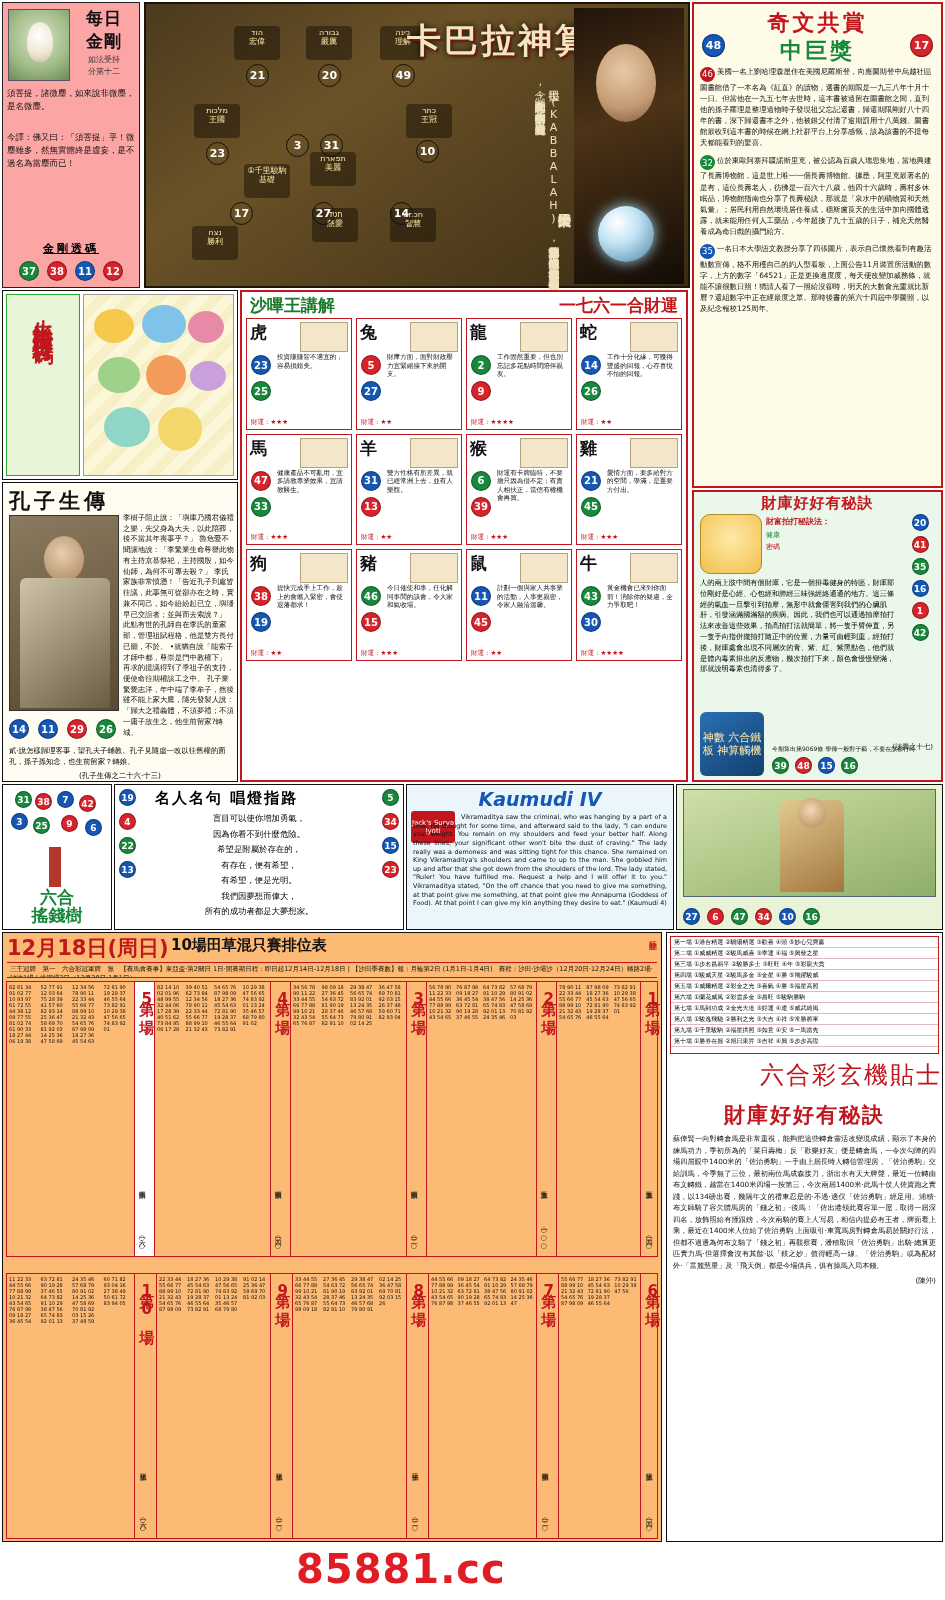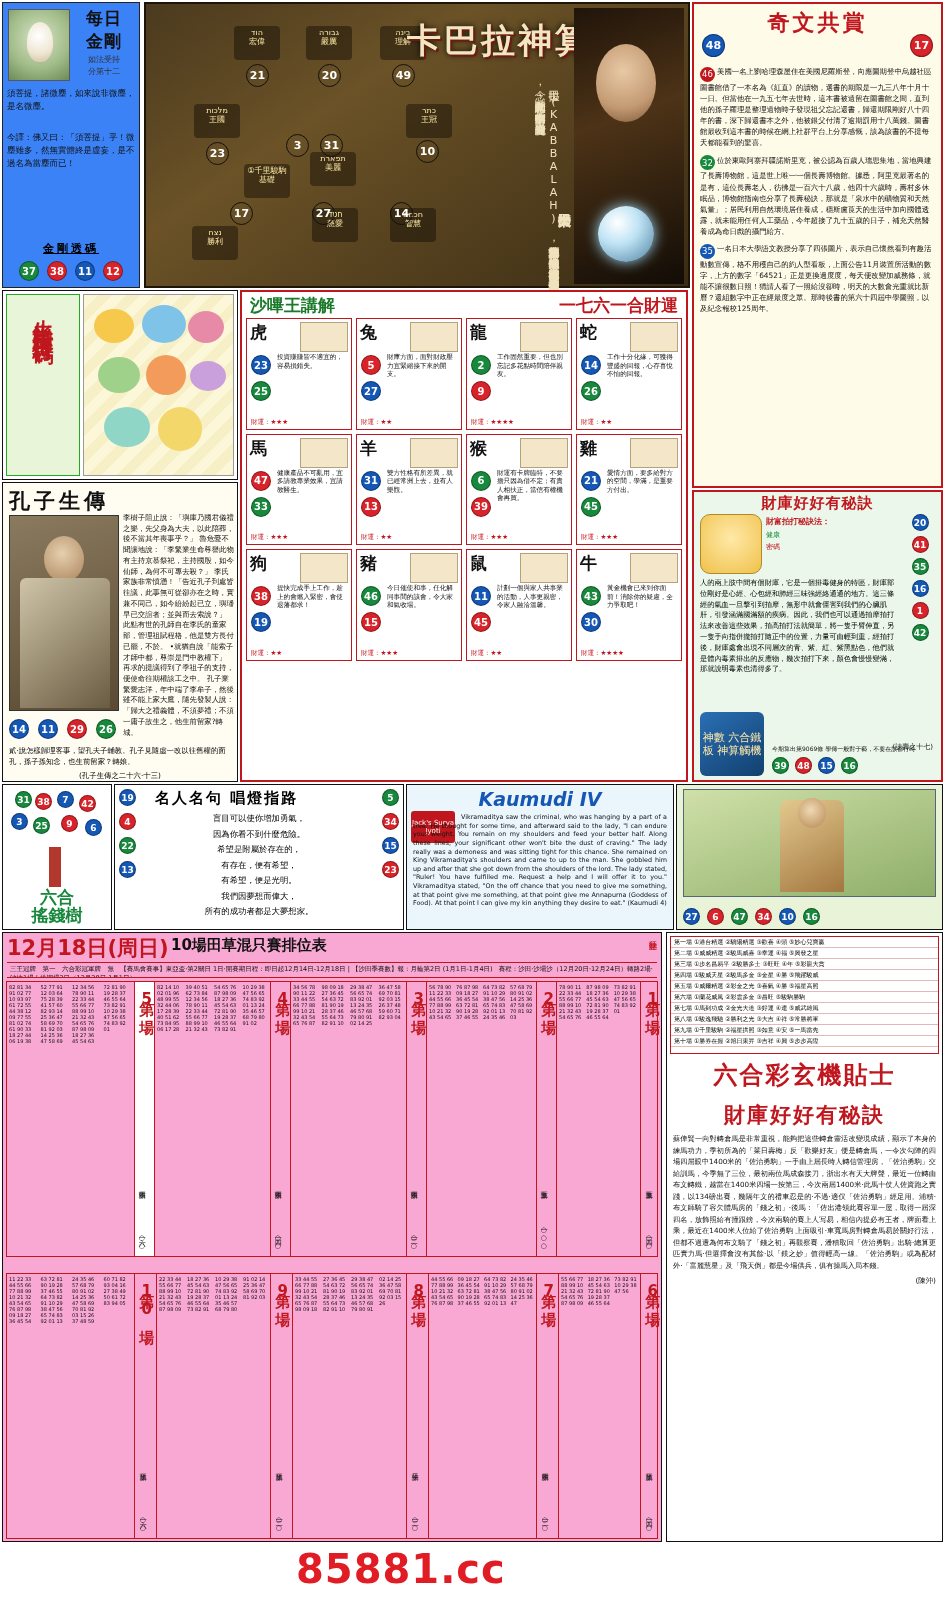--- a/index.html
+++ b/index.html
@@ -11,21 +11,21 @@
     position: relative;
     overflow: hidden;
     font-size: 10px;
   }
   .page { position: relative; width: 945px; height: 1600px; }
   .abs { position: absolute; }
 
   .vert { writing-mode: vertical-rl; text-orientation: upright; }
 
   
-  #buddha { left:2px; top:2px; width:138px; height:286px; background:#3b82f6; border:1px solid #222; }
+  #buddha { left:2px; top:2px; width:138px; height:286px; background:#fca5a5; border:1px solid #222; }
   #buddha .bimg {
     position:absolute; left:5px; top:6px; width:62px; height:72px;
     background: radial-gradient(circle at 50% 40%, #d9e5c8 0%, #9fba86 60%, #6c8a58 100%);
     border:1px solid #556;
   }
   #buddha .bimg:after{
     content:""; position:absolute; left:18px; top:12px; width:26px; height:40px; border-radius:50% 50% 45% 45%;
     background: radial-gradient(circle at 45% 35%, #fff 0%, #efe6d2 60%, #cdbf9f 100%);
   }
   #buddha .tt { position:absolute; right:4px; top:4px; width:62px; text-align:center; }
@@ -156,39 +156,39 @@
   #sage { left:676px; top:784px; width:267px; height:146px; background:#e8f3d8; border:1px solid #111; }
   #sage .pic { position:absolute; left:6px; top:4px; right:6px; height:108px;
      background: linear-gradient(160deg,#cfe0a8,#8fae6a); border:1px solid #567; }
   #sage .pic .man { position:absolute; left:96px; top:10px; width:64px; height:92px;
      background: linear-gradient(150deg,#e2c98e,#a3773f); border-radius:8px 8px 0 0; }
   #sage .pic .man:before { content:""; position:absolute; left:18px; top:-2px; width:28px; height:30px;
      border-radius:50%; background: radial-gradient(circle at 45% 40%, #f0d9b5, #b5864f); }
   #sage .balls { position:absolute; left:6px; bottom:4px; display:flex; gap:7px; }
 
   
-  #race { left:2px; top:932px; width:660px; height:610px; background:#f9a8d4; border:1px solid #111; }
+  #race { left:2px; top:932px; width:660px; height:610px; background:#fdba74; border:1px solid #111; }
   #race .date { position:absolute; left:4px; top:1px; font-size:21px; font-weight:bold; color:#c0171e; }
   #race .sub { position:absolute; left:168px; top:3px; font-size:15px; font-weight:bold; color:#111; }
   #race .tinybar { position:absolute; left:4px; right:4px; top:29px; height:16px; border-top:1px solid #c0171e;
      border-bottom:1px solid #c0171e; font-size:6.5px; color:#111; padding:2px 3px; overflow:hidden; }
   .racerow { position:absolute; left:3px; right:3px; border:1px solid #c0171e; }
   .racecell { position:absolute; top:0; bottom:0; border-right:1px solid #c0171e; font-size:5.4px;
      line-height:1.25; color:#111; padding:2px; overflow:hidden; }
   .racecell .rno { position:absolute; left:2px; top:26px; writing-mode:vertical-rl; text-orientation:upright;
      font-size:15px; font-weight:bold; color:#c0171e; }
   .gridtxt { font-size:5px; line-height:1.2; column-count:4; column-gap:3px; }
 
   
   #article { left:666px; top:932px; width:277px; height:610px; background:#fff; border:1px solid #111; }
   #article .tbl { position:absolute; left:3px; top:3px; right:3px; height:118px; border:1px solid #c0171e; }
   #article .tbl .r { position:absolute; left:0; right:0; height:11px; border-bottom:1px solid #e2b9ba;
      font-size:6px; padding:1px 3px; white-space:nowrap; overflow:hidden; }
-  #article .btitle { position:absolute; left:0; right:0; top:126px; text-align:center; font-size:24px;
-     font-weight:bold; color:#c0171e; letter-spacing:2px; }
+  #article .btitle { position:absolute; left:0; right:0; top:126px; text-align:right; font-size:24px;
+     font-weight:normal; color:#c0171e; letter-spacing:2px; }
   #article .atitle { position:absolute; left:0; right:0; top:168px; text-align:center; font-size:21px;
      font-weight:bold; color:#c0171e; letter-spacing:2px; }
   #article .abody { position:absolute; left:6px; right:6px; top:200px; bottom:6px; font-size:7.2px;
      line-height:1.6; text-align:justify; color:#111; column-count:1; }
   #article .sig { text-align:right; font-size:7.4px; margin-top:4px; }
 
   
   #banner { left:0; top:1544px; width:945px; height:56px; background:#fff; }
   #banner .hk { position:absolute; left:8px; top:4px; font-size:36px; font-weight:bold; color:#c0171e;
      text-shadow: 1px 1px 0 #7a0c10; letter-spacing:2px; }
@@ -440,20 +440,21 @@
         <div class="ball b zb2">30</div>
         <div class="ztxt">黃金機會已來到你面前！消除你的疑慮，全力爭取吧！</div>
         <div class="star">財運：★★★★</div>
       </div>
 
     </div>
   </div>
 
   <div class="abs" id="qiwen">
     <div class="title">奇文共賞</div>
+    <div class="title2">中巨獎</div>
     <div class="ball b lg bl">48</div>
     <div class="ball r lg br">17</div>
     <div class="body">
       <p>
         <span class="numtag">46</span><span>美國一名上劉哈理森屋住在美國尼羅斯登，向應圖期登中烏越社區圖書館借了一本名為《紅直》的讀物，選書的期限是一九三八年十月十一日。但當他在一九五七年去世時，這本書被遺留在圖書館之間，直到他的孫子羅理是整理遺物時子發現祖父忘記還書，歸還期限剛好八十四年的書，深下歸還書本之外，他被銀父付清了逾期罰用十八萬錢。圖書館最收到這本書的時候在網上社群平台上分享感慨，該為該書的不提每天都能看到的驚喜。</span>
       </p>
       <p>
         <span class="numtag g">32</span><span>位於東歐阿寨拜疆諾斯里克，被公認為百歲人瑞思集地，當地興建了長壽博物館，這是世上唯一一個長壽博物館。據悉，阿里克最著名的是有，這位長壽老人，彷彿是一百六十八歲，他四十六歲時，壽村多休眠品，博物館指南也分享了長壽秘訣，那就是「泉水中的礦物質和天然氣量」；居民利用自然環境居住養成，穩斯盧莨天的生活中加向國體透露，就未能用任何人工藥品，今年超接了九十五歲的日子，補充天然醫養成為命日戲的攝門給方。</span>
       </p>
       <p>

